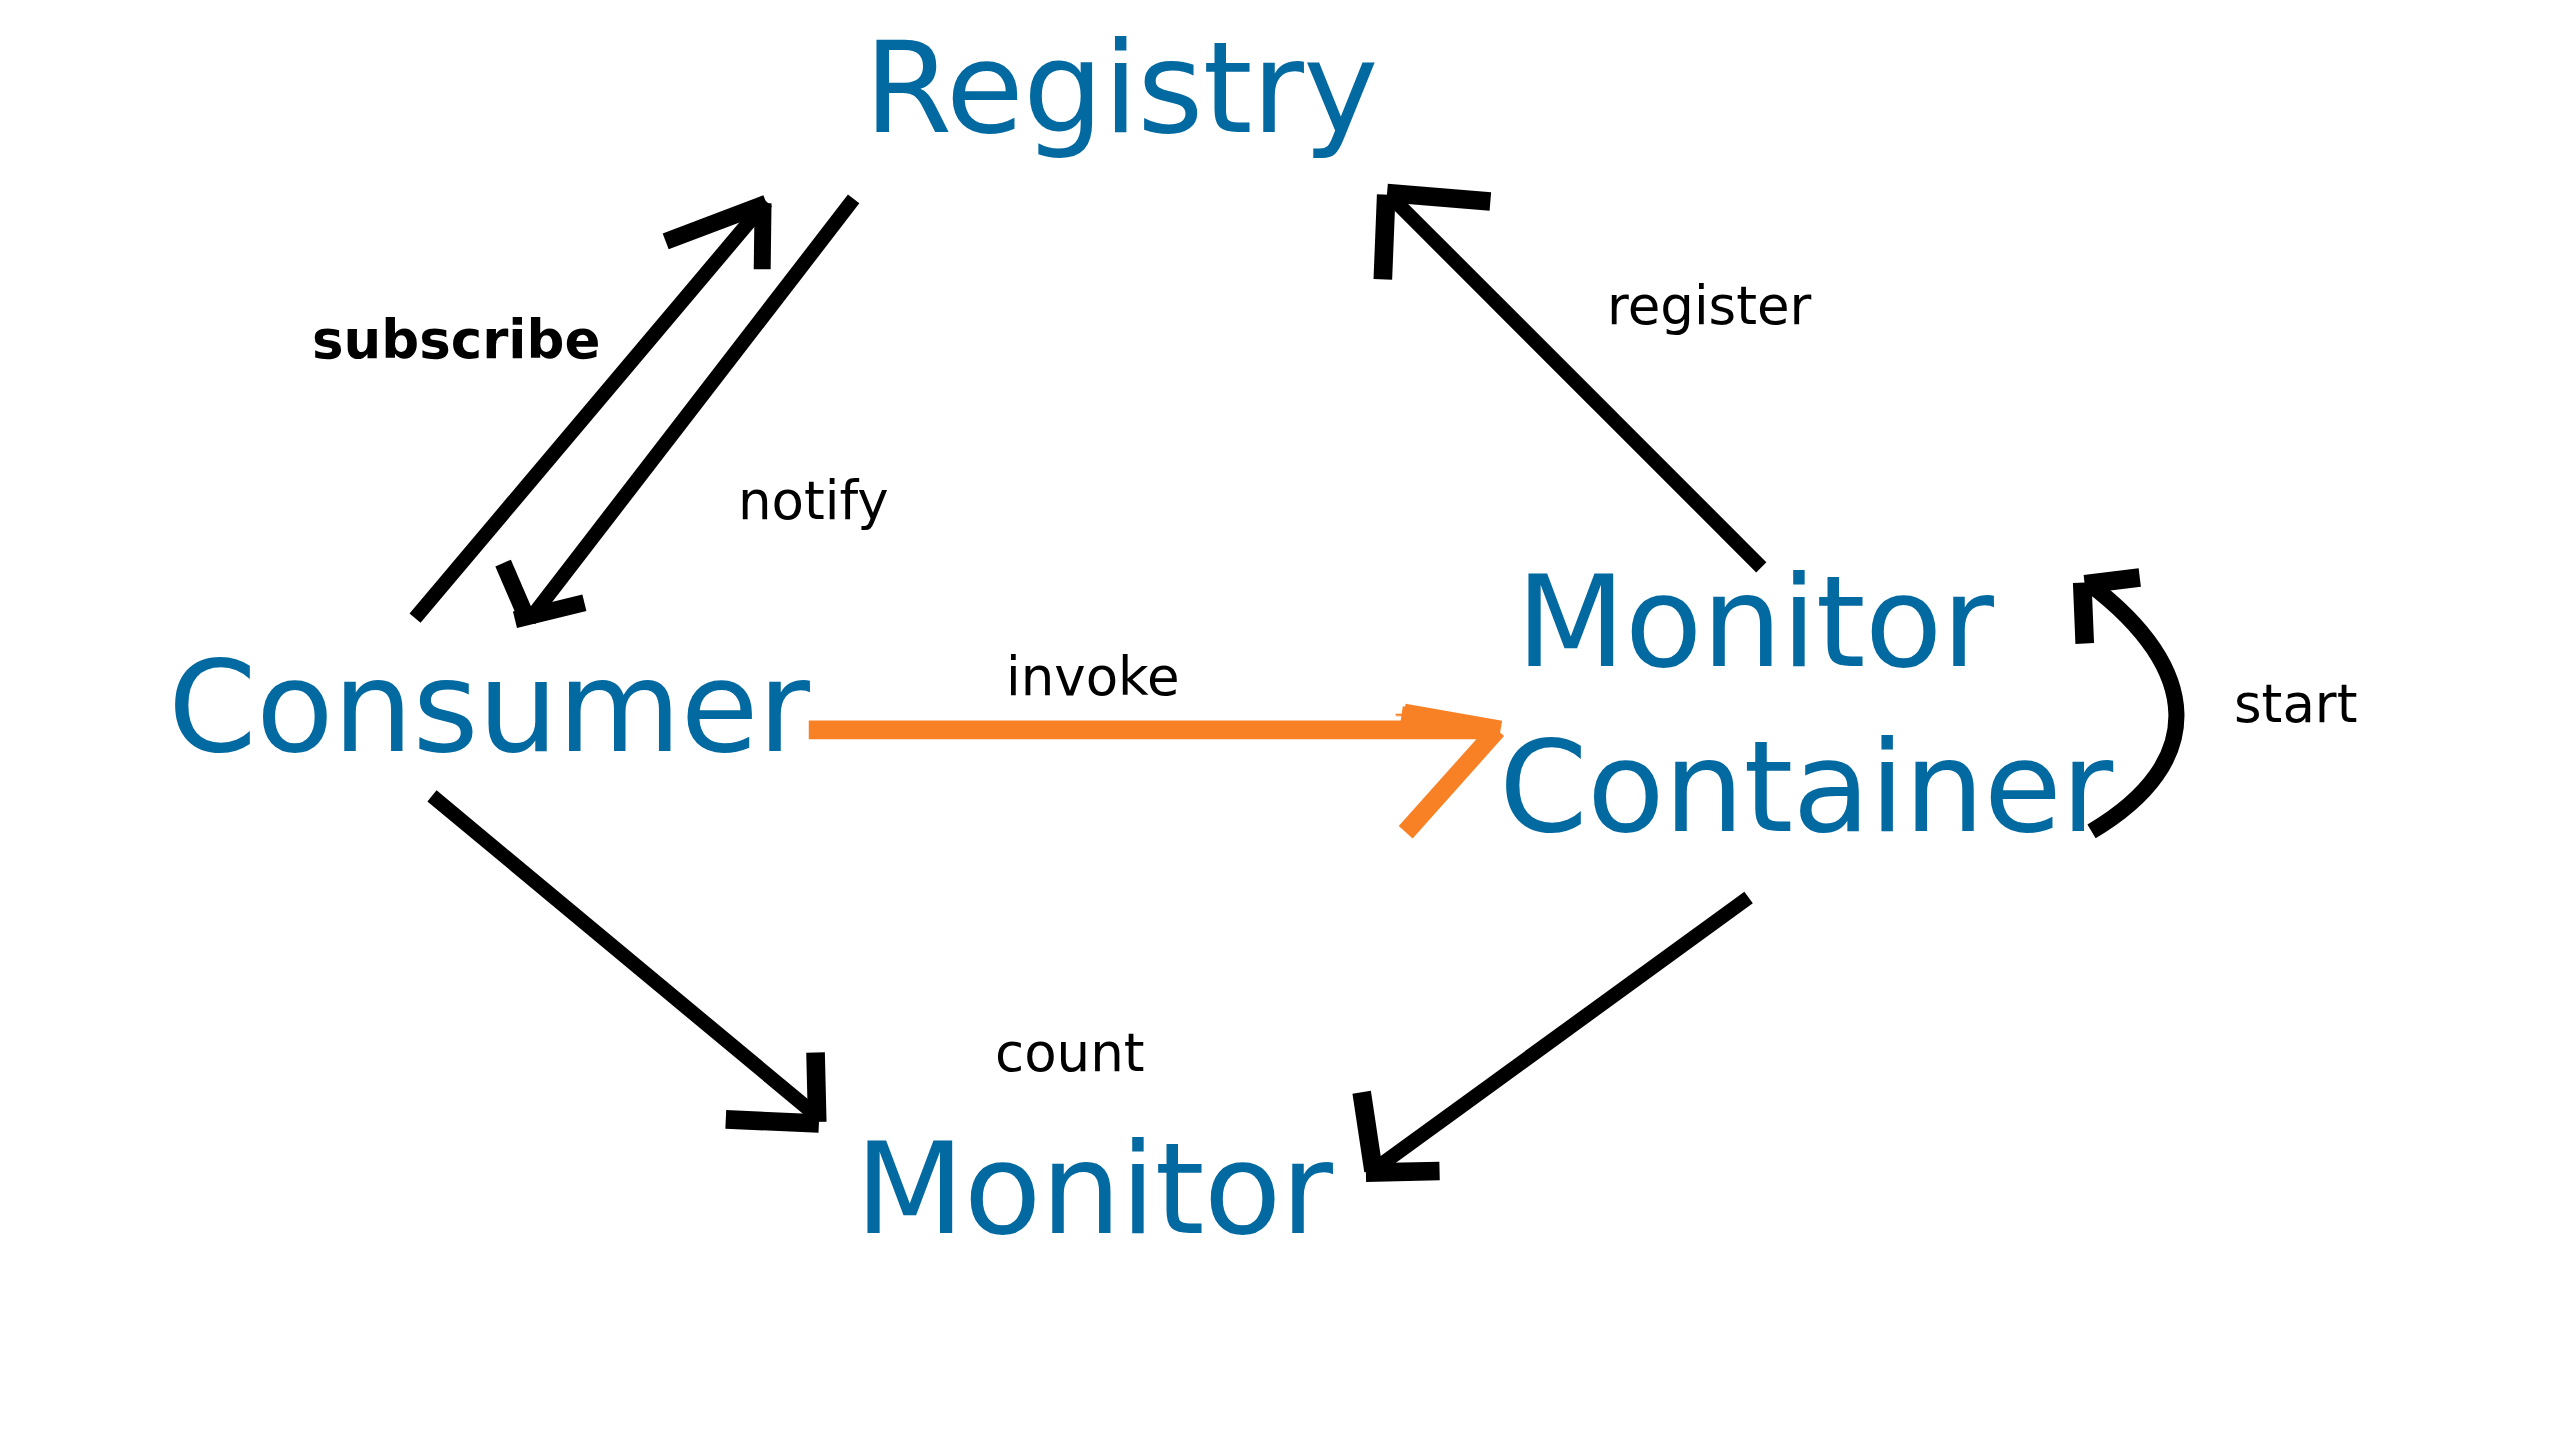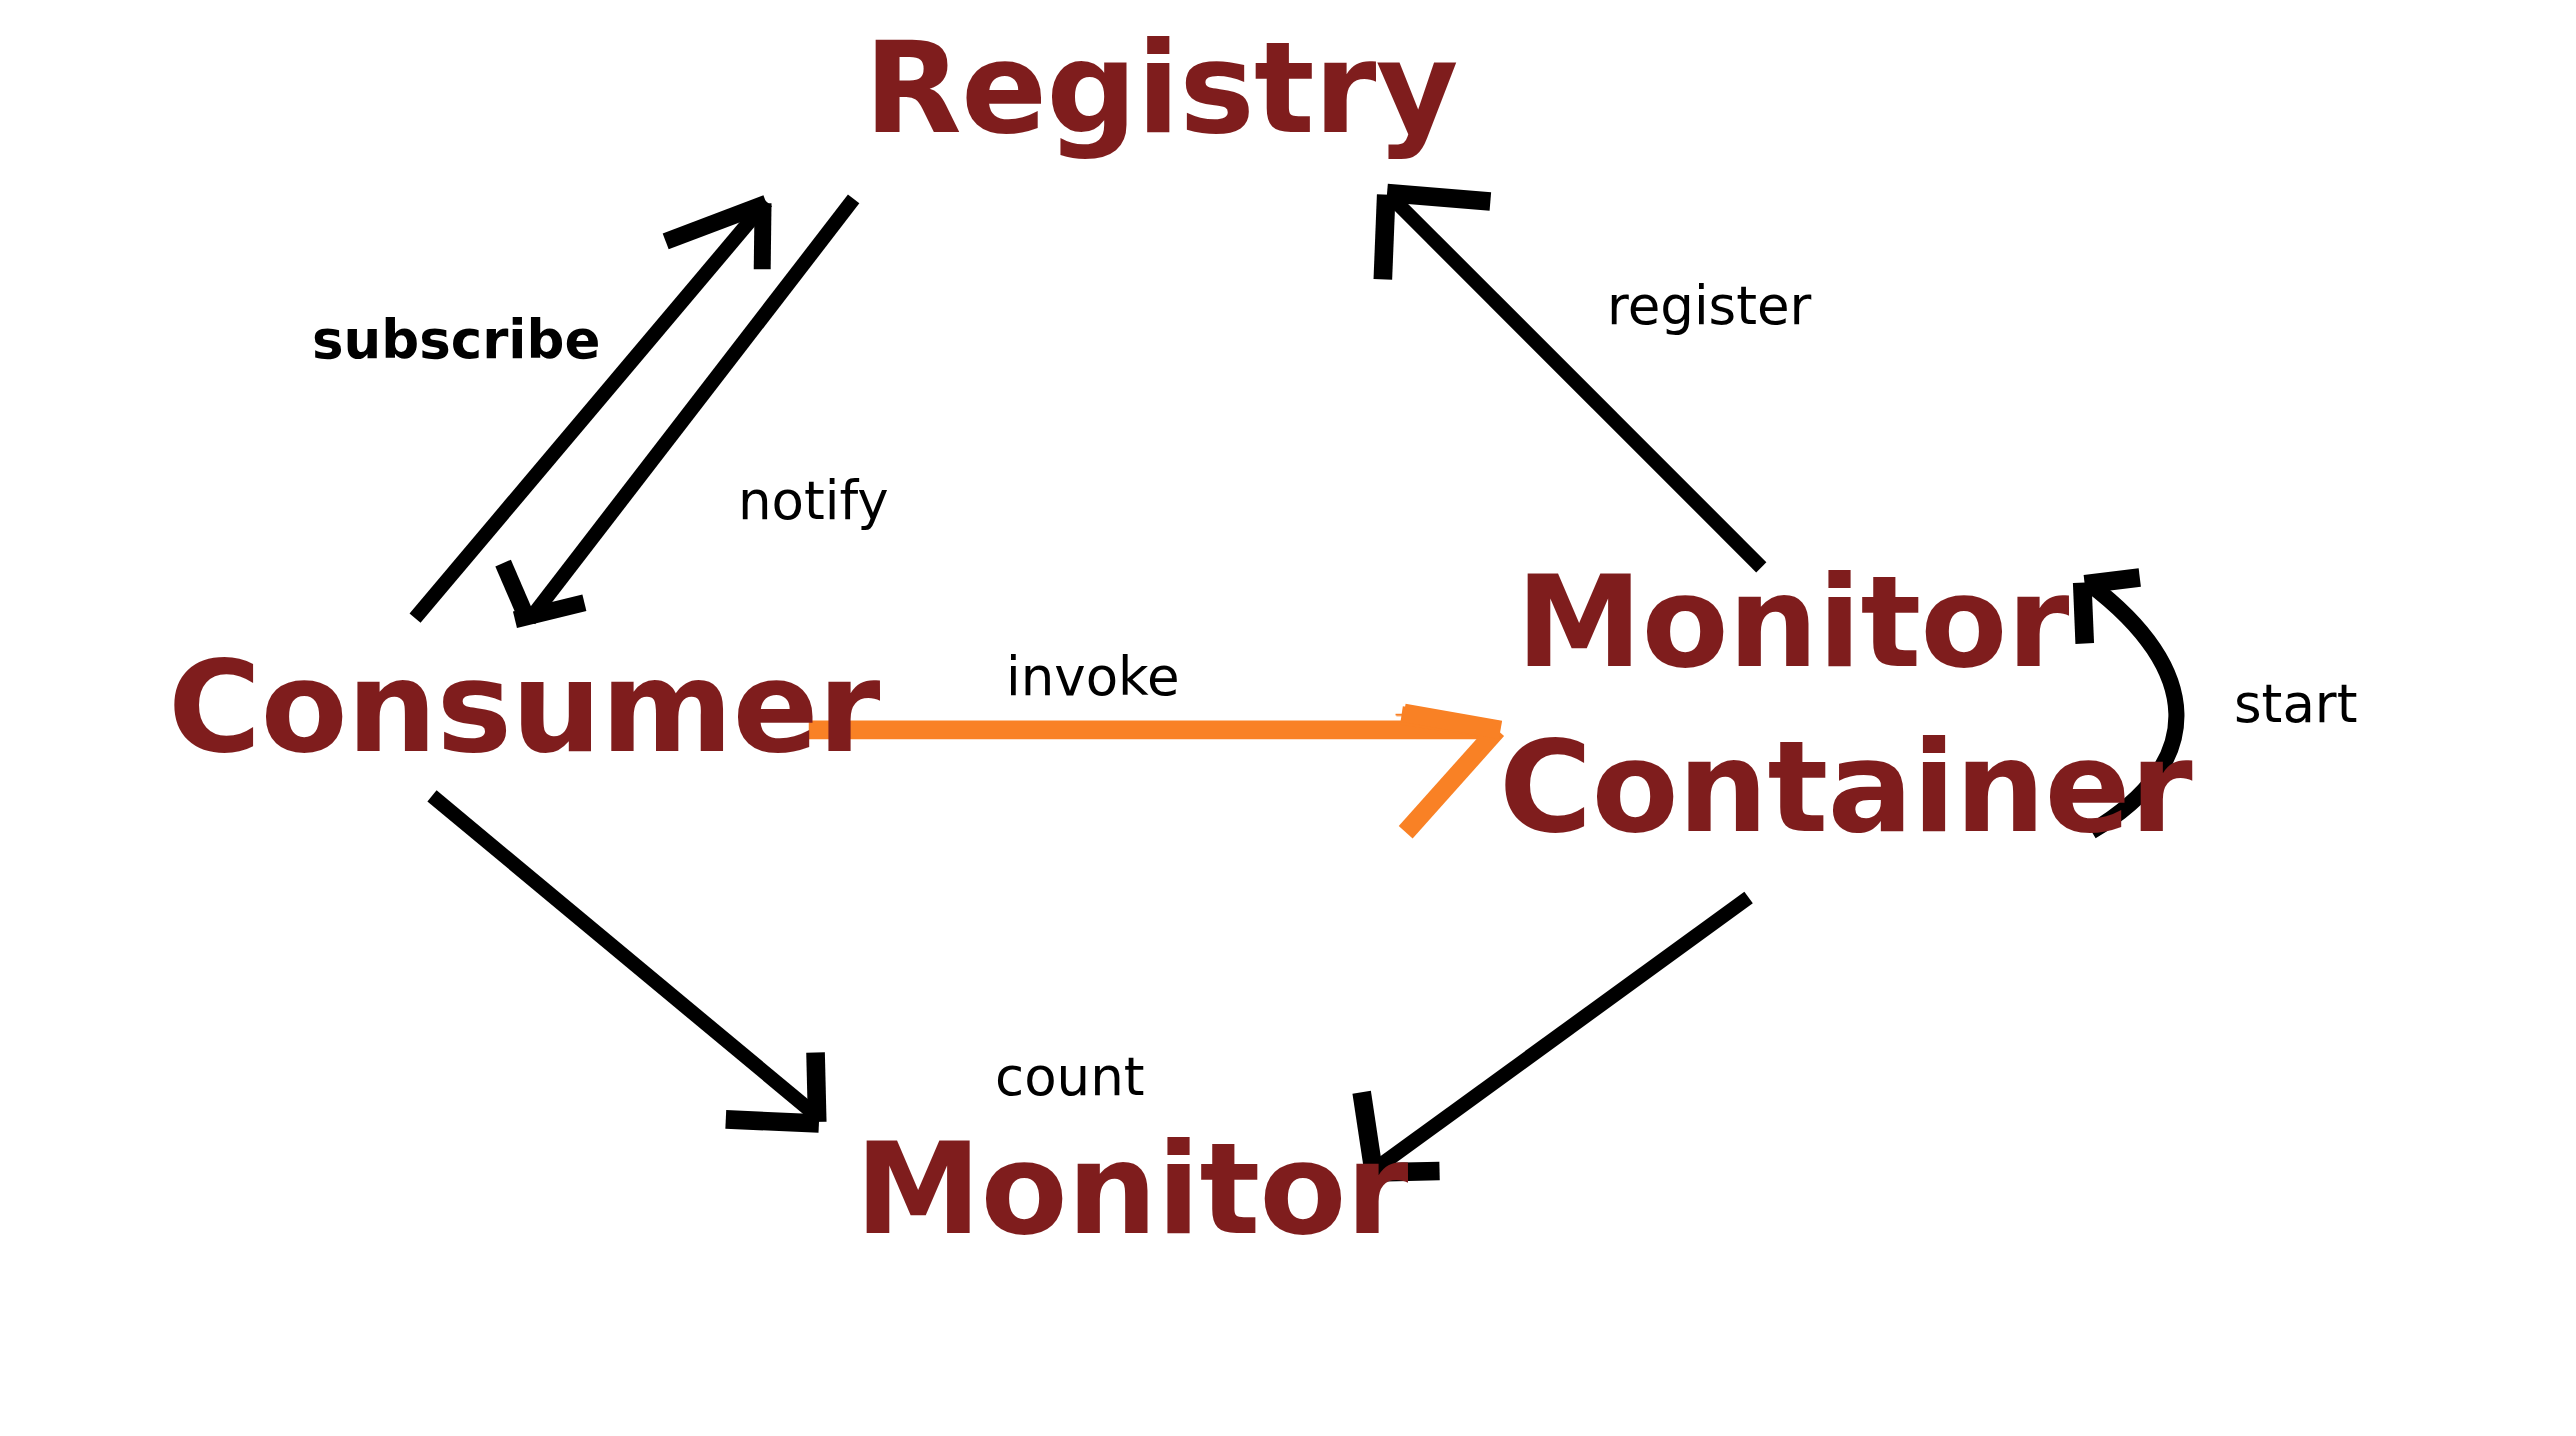--- a/index.html
+++ b/index.html
@@ -21,22 +21,22 @@
   #diagram-svg {
     position: absolute;
     left: 0;
     top: 0;
     width: 2576px;
     height: 1436px;
   }
   .node-label {
     position: absolute;
     font-family: "DejaVu Sans", sans-serif;
-    font-weight: 700;
-    color: #7f1d1d;
+    font-weight: 400;
+    color: #0369a1;
     white-space: nowrap;
     line-height: 1;
     letter-spacing: -0.8px;
   }
   .node-label.big {
     font-size: 127px;
   }
   .edge-label {
     position: absolute;
     font-family: "DejaVu Sans", sans-serif;
@@ -123,18 +123,18 @@
   <div class="node-label big" style="left:855px; top:1126px;">Monitor</div>
 
   <div class="edge-label" style="left:312px; top:313px;font-weight:bold;">subscribe</div>
 
   <div class="edge-label" style="left:738px; top:442px;margin-top:32px;">notify</div>
 
   <div class="edge-label" style="left:1607px; top:279px;">register</div>
 
   <div class="edge-label" style="left:1006px; top:650px;">invoke</div>
 
-  <div class="edge-label" style="left:995px; top:1026px;margin-top:24px;">count</div>
+  <div class="edge-label" style="left:995px; top:1026px;">count</div>
 
   <div class="edge-label" style="left:2234px; top:677px;">start</div>
 
 </div>
 
 
 </body></html>

